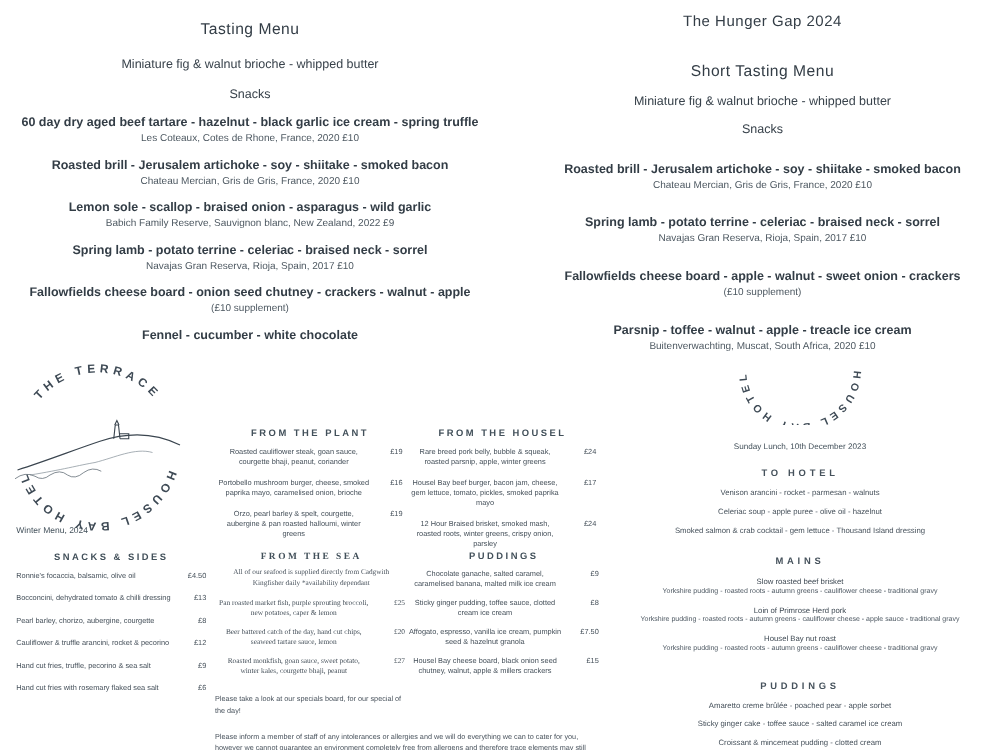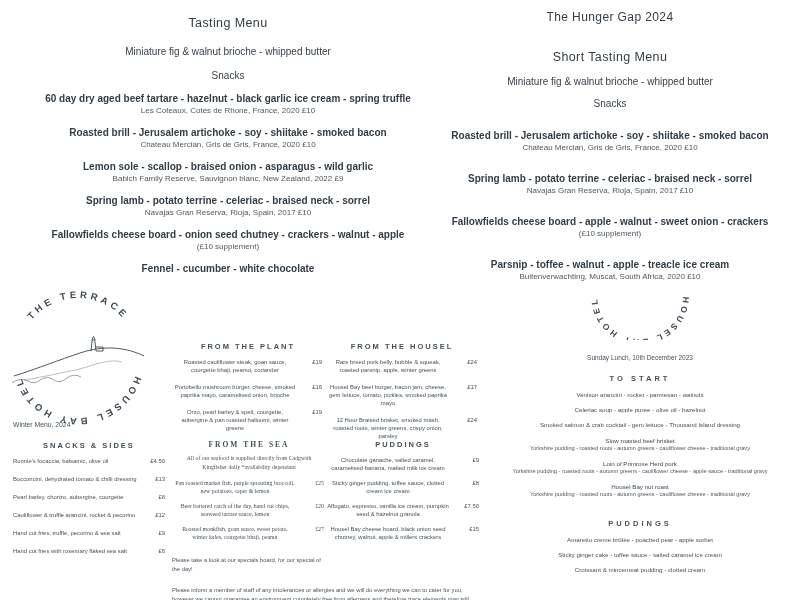--- a/index.html
+++ b/index.html
@@ -1,20 +1,20 @@
 <!DOCTYPE html>
 <html><head>
 <meta charset="utf-8">
 <style>
   html,body{margin:0;padding:0;background:#e8e8e8;}
   .canvas{position:relative;width:800px;height:600px;background:#ffffff;overflow:hidden;
           font-family:"Liberation Sans", sans-serif;color:#38424b;}
   
   .menu-top{position:absolute;top:0;text-align:center;}
-  .menu-tl{left:0;width:400px;padding-left:28px;}
+  .menu-tl{left:0;width:400px;}
   .menu-tr{left:410px;width:400px;}
   .m-title{font-size:12.5px;font-weight:500;letter-spacing:.4px;color:#333d46;white-space:nowrap;}
   .menu-tl .m-title{margin-top:16px;}
   .menu-tr .m-title{margin-top:10px;font-size:12px;}
   .m-subtitle{margin-top:26px;font-size:12.5px;font-weight:500;letter-spacing:.4px;color:#333d46;}
   .m-amuse{margin-top:16px;font-size:10px;white-space:nowrap;}
   .menu-tr .m-amuse{margin-top:12px;}
   .m-snacks{margin-top:13px;font-size:10px;font-weight:500;}
   .menu-tr .m-snacks{margin-top:11px;}
   .course{margin-top:12px;}
@@ -278,27 +278,28 @@
             <path id="arcB" d="M 17 8 A 43 43 0 0 1 103 8"></path>
           </defs>
         <g transform="rotate(180 60 8)">
           <text class="logo-text-b">
             <textPath href="#arcB" startOffset="50%" text-anchor="middle">HOUSEL BAY HOTEL</textPath>
           </text>
         </g>
       </svg>
     </div>
     <div class="sl-date">Sunday Lunch, 10th December 2023</div>
-    <div class="sl-h">TO START</div>
+    <div class="sl-h">TO HOTEL</div>
     <div>
 
     <div class="sl-line">Venison arancini - rocket - parmesan - walnuts</div>
         <div class="sl-line">Celeriac soup - apple puree - olive oil - hazelnut</div>
         <div class="sl-line">Smoked salmon &amp; crab cocktail - gem lettuce - Thousand Island dressing</div>
       </div>
+    <div class="sl-h" style="margin-top:16px;">MAINS</div>
     <div>
 
         <div class="sl-block">
           <div class="sl-bname">Slow roasted beef brisket</div>
           <div class="sl-bdesc">Yorkshire pudding - roasted roots - autumn greens - cauliflower cheese - traditional gravy</div>
         </div>
 
         <div class="sl-block">
           <div class="sl-bname">Loin of Primrose Herd pork</div>
           <div class="sl-bdesc">Yorkshire pudding - roasted roots - autumn greens - cauliflower cheese - apple sauce - traditional gravy</div>

